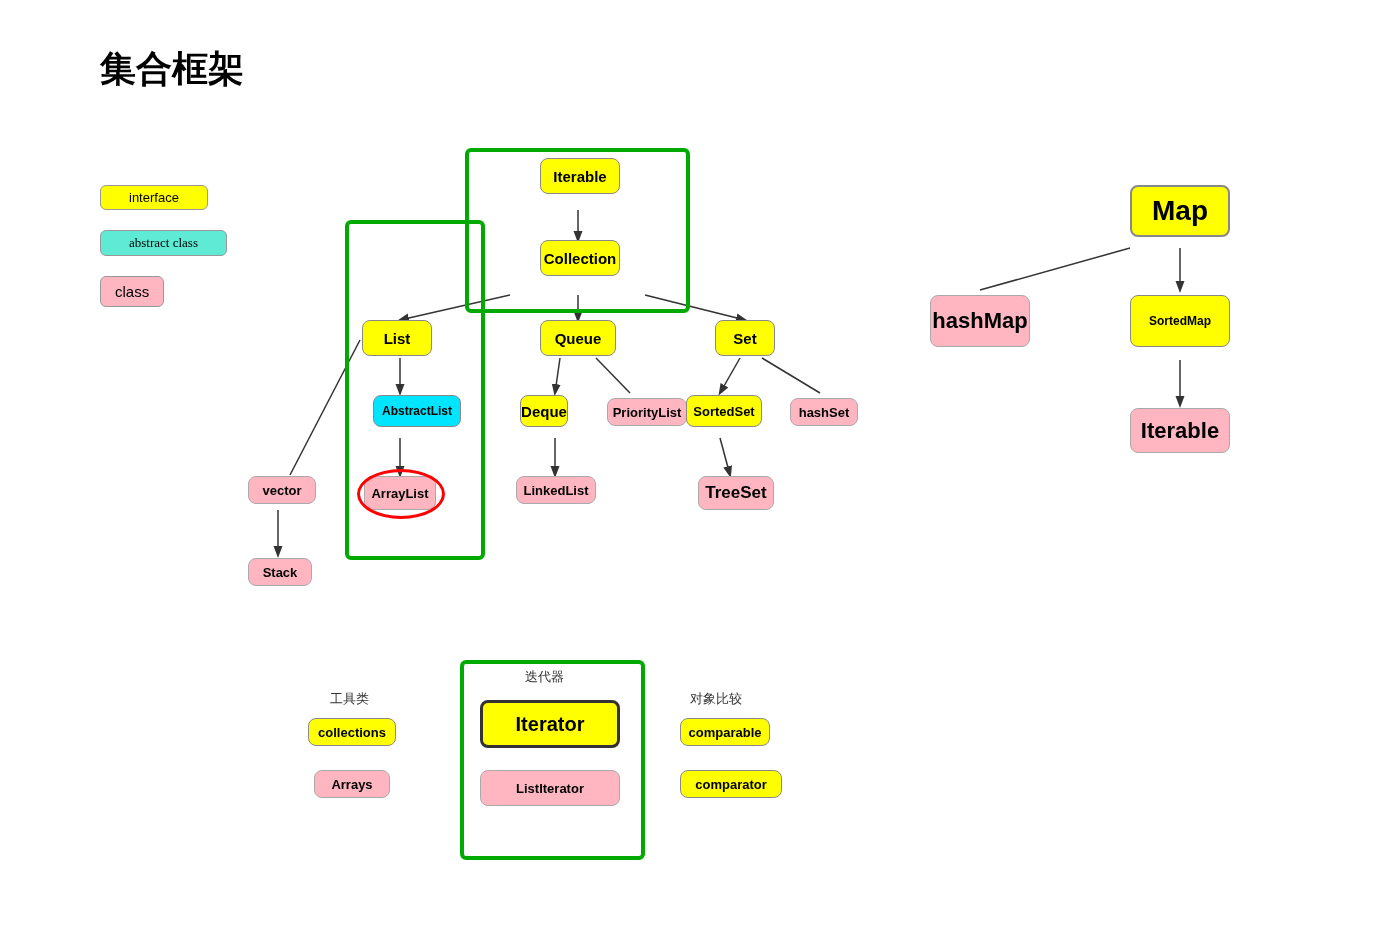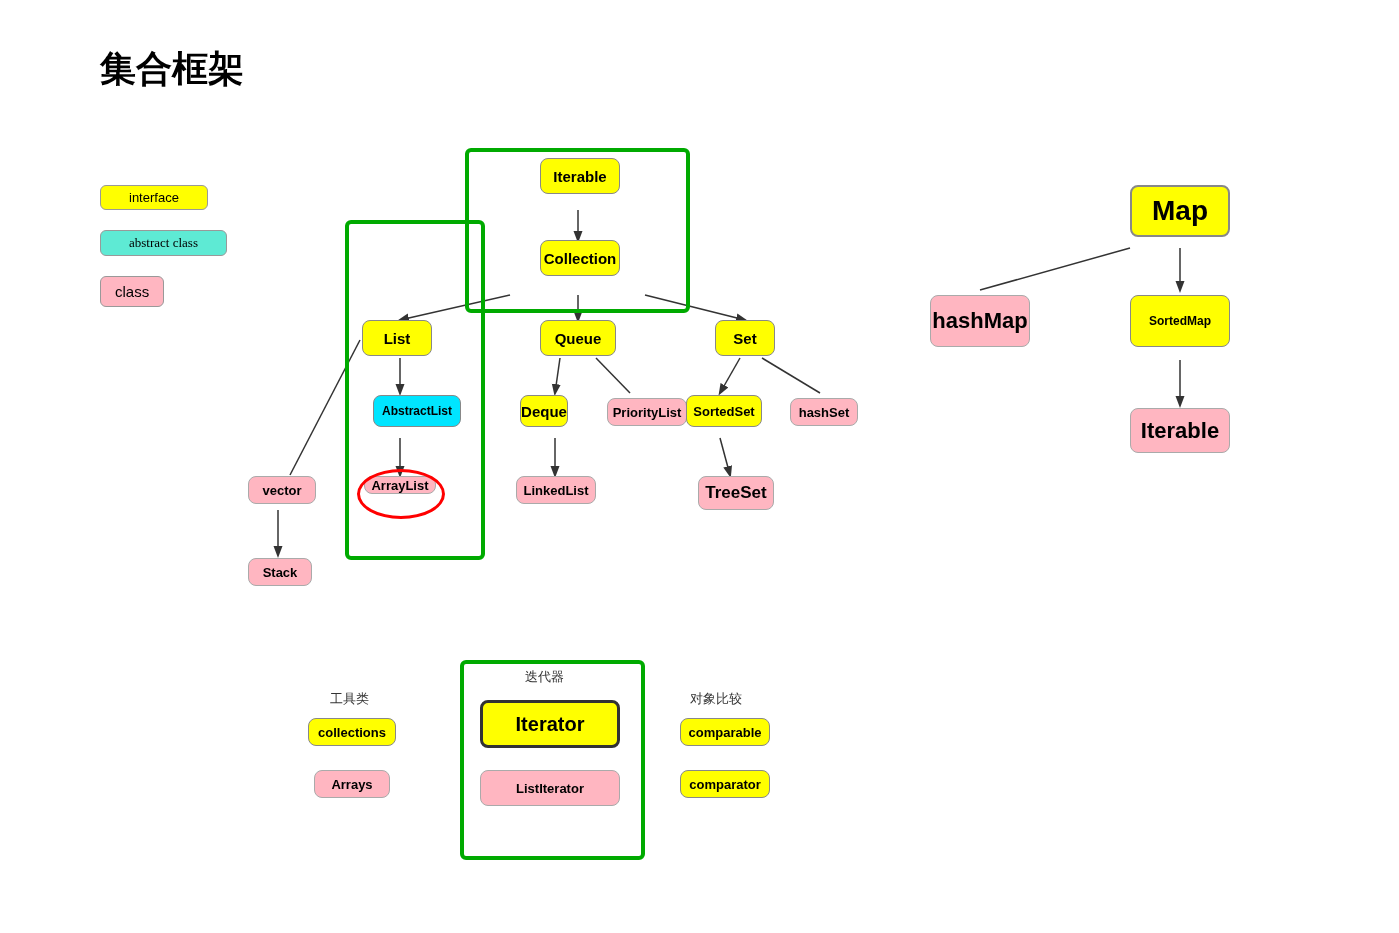--- a/index.html
+++ b/index.html
@@ -217,21 +217,21 @@
 </div>
 
 <div class="node node-pink node-pink-small" style="left: 790px; top: 398px; width: 68px; height: 28px;">
   <span>hashSet</span>
 </div>
 
 <div class="node node-pink node-pink-small" style="left: 248px; top: 476px; width: 68px; height: 28px;">
   <span>vector</span>
 </div>
 
-<div class="node node-pink node-pink-small" style="left: 364px; top: 476px; width: 72px; height: 18px;">
+<div class="node node-pink node-pink-small" style="left: 364px; top: 476px; width: 72px; height: 34px;">
   <span>ArrayList</span>
 </div>
 
 <div class="red-circle" style="left: 357px; top: 469px; width: 88px; height: 50px;"></div>
 
 <div class="node node-pink node-pink-small" style="left: 516px; top: 476px; width: 80px; height: 28px;">
   <span>LinkedList</span>
 </div>
 
 <div class="node node-pink node-pink-medium" style="left: 698px; top: 476px; width: 76px; height: 34px;">
@@ -279,15 +279,15 @@
 <div class="node node-pink" style="left: 480px; top: 770px; width: 140px; height: 36px; font-size:13px;text-align:right;">
   <span>ListIterator</span>
 </div>
 
 <div class="section-label" style="left: 690px; top: 690px;">对象比较</div>
 
 <div class="node node-yellow" style="left: 680px; top: 718px; width: 90px; height: 28px; font-size:13px;">
   <span>comparable</span>
 </div>
 
-<div class="node node-yellow" style="left: 680px; top: 770px; width: 90px; height: 28px; font-size:13px;">
+<div class="node node-yellow" style="left: 680px; top: 770px; width: 102px; height: 28px; font-size:13px;">
   <span>comparator</span>
 </div>
 
 </body></html>

